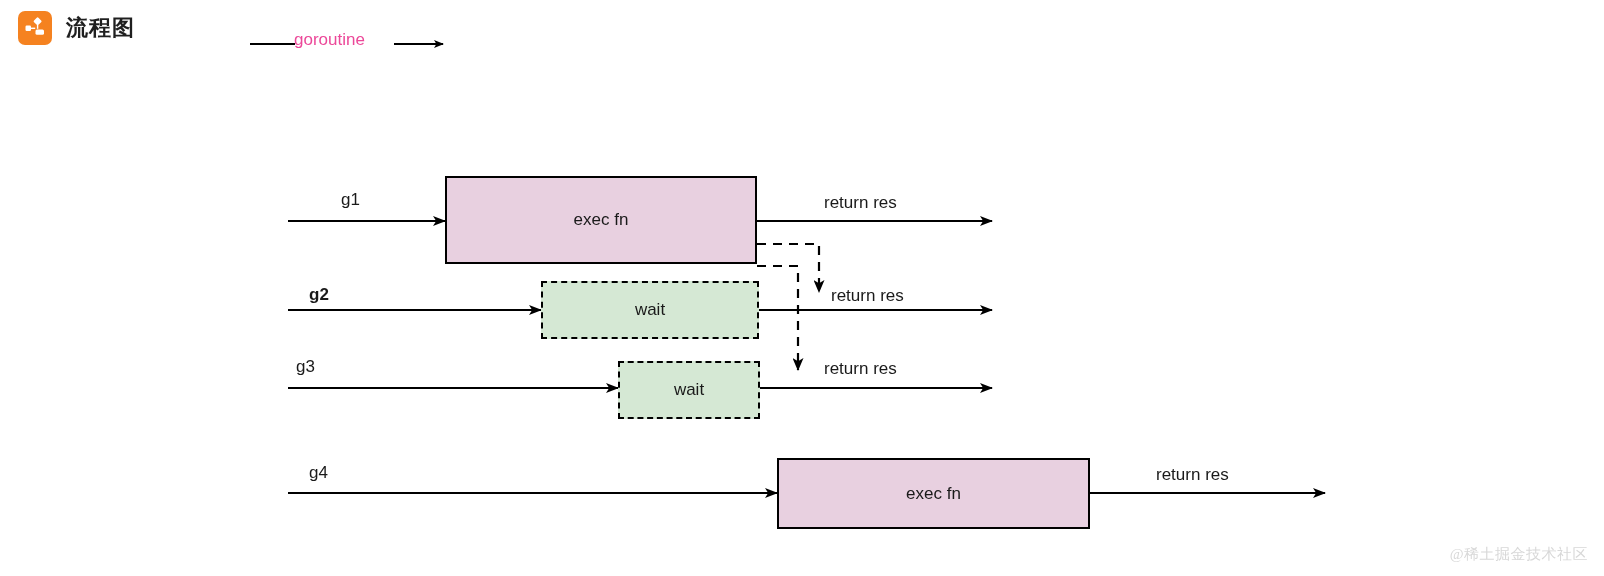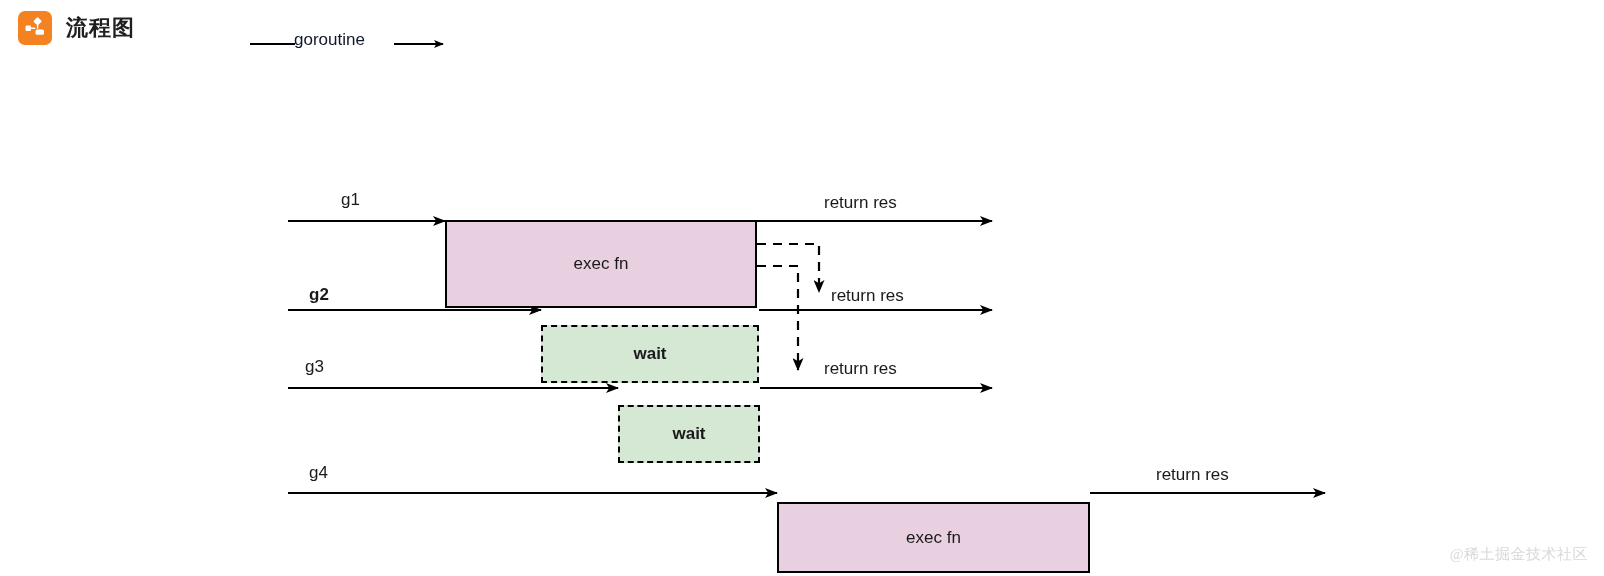--- a/index.html
+++ b/index.html
@@ -51,21 +51,21 @@
     left: 249px;
     top: 28px;
     width: 205px;
     height: 34px;
   }
   .legend-label {
     position: absolute;
     left: 45px;
     top: 2px;
     font-size: 17px;
-    color: #0f172a;
+    color: #ec4899;
     white-space: nowrap;
   }
 
   
   .diagram {
     position: absolute;
     left: 0;
     top: 0;
     width: 1604px;
     height: 576px;
@@ -73,30 +73,28 @@
 
   
   .node {
     position: absolute;
     box-sizing: border-box;
     display: flex;
     align-items: center;
     justify-content: center;
     font-size: 17px;
     color: #1a1a1a;
-    margin-top: 44px;
   }
   .node.exec {
     background: #e8d0e0;
     border: 2px solid #000000;
   }
   .node.wait {
     background: #d5e8d4;
     border: 2px dashed #000000;
-    font-weight: bold;
   }
 
   
   .lbl {
     position: absolute;
     font-size: 17px;
     color: #1a1a1a;
     white-space: nowrap;
   }
 
@@ -181,21 +179,21 @@
   <div class="node wait" style="left:618px; top:361px; width:142px; height:58px;">
     <span>wait</span>
   </div>
 
   <div class="node exec" style="left:777px; top:458px; width:313px; height:71px;">
     <span>exec fn</span>
   </div>
 
   <div class="lbl" style="left:309px; top:190px;margin-left:32px;">g1</div>
   <div class="lbl" style="left:309px; top:285px;font-weight:bold;">g2</div>
-  <div class="lbl" style="left:305px; top:357px;">g3</div>
+  <div class="lbl" style="left:296px; top:357px;">g3</div>
   <div class="lbl" style="left:309px; top:463px;">g4</div>
 
   <div class="lbl" style="left:824px; top:193px;">return res</div>
   <div class="lbl" style="left:831px; top:286px;">return res</div>
   <div class="lbl" style="left:824px; top:359px;">return res</div>
   <div class="lbl" style="left:1156px; top:465px;">return res</div>
 
   <div class="watermark">@稀土掘金技术社区</div>
 
 </div>

